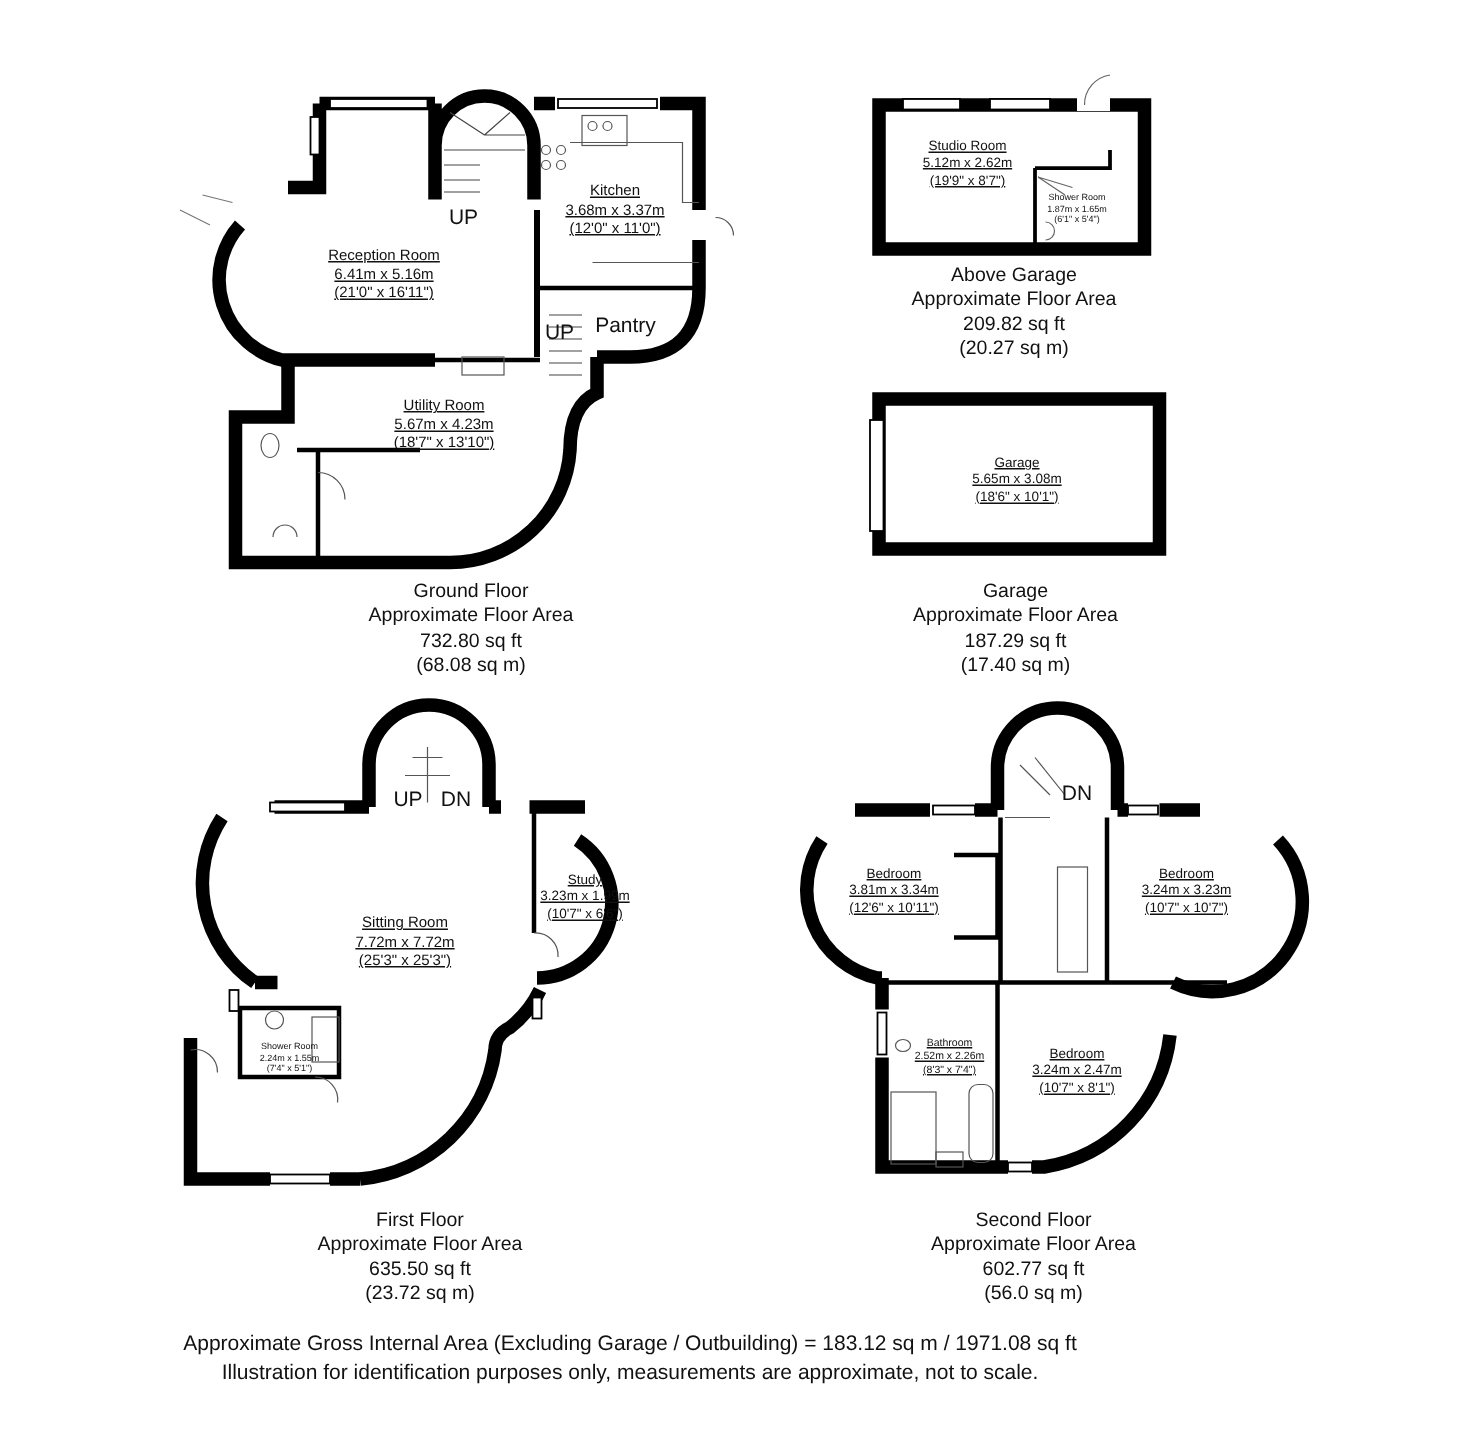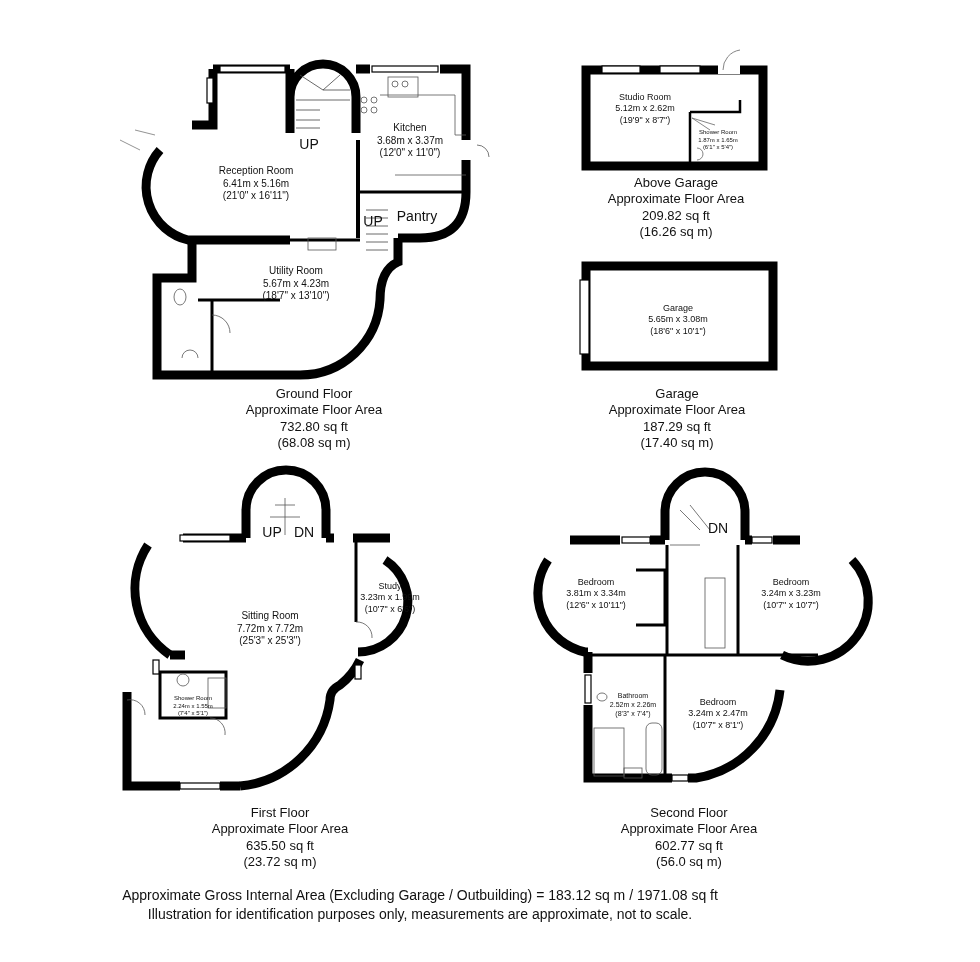--- a/index.html
+++ b/index.html
@@ -1,19 +1,19 @@
 <!DOCTYPE html>
 <html><head>
 <meta charset="utf-8">
 <style>
   html, body { margin:0; padding:0; background:#ffffff; }
   body { width:980px; height:962px; position:relative; overflow:hidden; font-family:"Liberation Sans", sans-serif; color:#111; }
   svg.plan { position:absolute; left:0; top:0; width:980px; height:962px; }
   .lbl { position:absolute; text-align:center; line-height:1.25; white-space:nowrap; transform:translateX(-50%); }
-  .room { font-size:10px; }
+  .room { font-size:10px;text-decoration:underline; }
   .room-sm { font-size:6px; }
   .caption { font-size:13px; line-height:1.25; }
   .footer { position:absolute; left:0; width:840px; text-align:center; font-size:14px; line-height:1.3; }
   .tiny { font-size:14px; }
 </style>
 </head>
 <body>
 
 <svg class="plan" viewBox="0 0 980 962" xmlns="http://www.w3.org/2000/svg">
   <g fill="none" stroke="#000" stroke-linejoin="miter">
@@ -185,21 +185,21 @@
 </div>
 <div class="lbl room-sm" style="left:718px;top:129px;">
   <div>Shower Room</div>
   <div>1.87m x 1.65m</div>
   <div>(6'1" x 5'4")</div>
 </div>
 <div class="lbl caption" style="left:676px;top:175px;">
   <div>Above Garage</div>
   <div>Approximate Floor Area</div>
   <div>209.82 sq ft</div>
-  <div>(16.26 sq m)</div>
+  <div>(20.27 sq m)</div>
 </div>
 
 <div class="lbl room" style="left:678px;top:303px;font-size:9px;">
   <div>Garage</div>
   <div>5.65m x 3.08m</div>
   <div>(18'6" x 10'1")</div>
 </div>
 <div class="lbl caption" style="left:677px;top:386px;">
   <div>Garage</div>
   <div>Approximate Floor Area</div>

